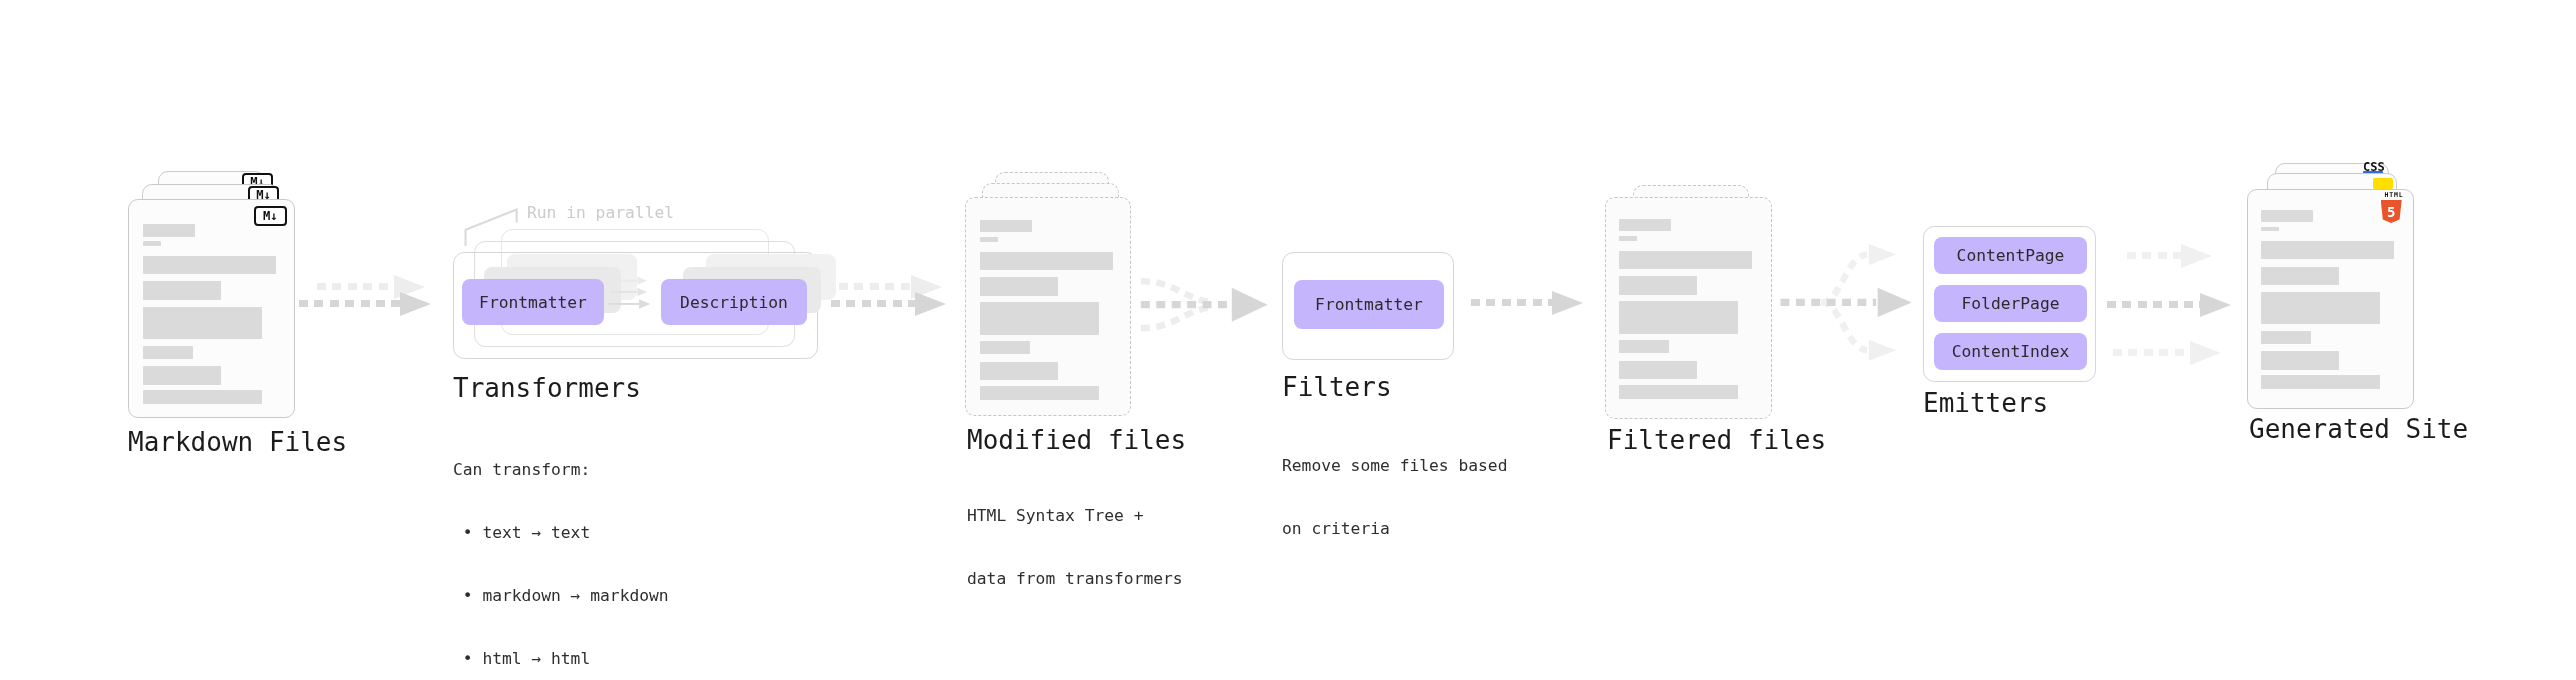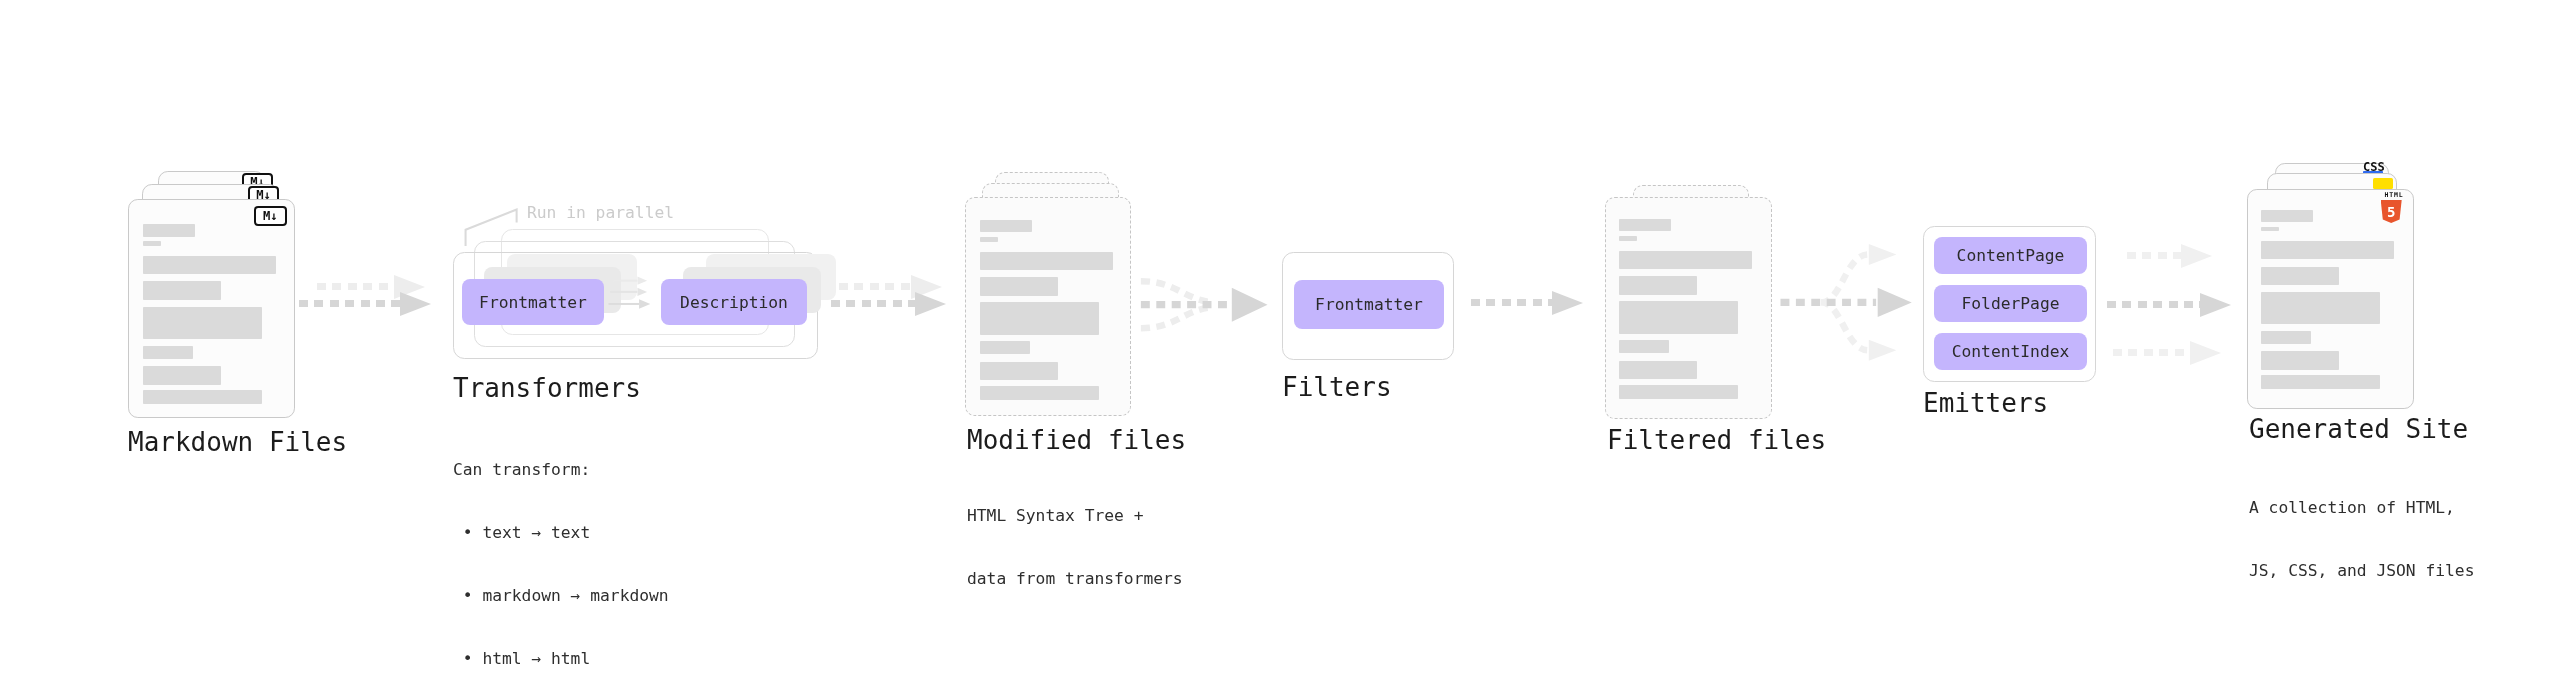--- a/index.html
+++ b/index.html
@@ -151,20 +151,24 @@
   <svg class="abs" style="left:1136px;top:268px;" width="138" height="75" viewBox="0 0 170 92">
     <path d="M6,16 C50,16 60,40 96,42" fill="none" stroke="#ededed" stroke-width="8" stroke-dasharray="11 8"></path>
     <path d="M6,74 C50,74 60,50 96,48" fill="none" stroke="#ededed" stroke-width="8" stroke-dasharray="11 8"></path>
     <line x1="6" y1="45" x2="116" y2="45" stroke="#d6d6d6" stroke-width="9" stroke-dasharray="11 8"></line>
     <polygon points="118,24 162,45 118,66" fill="#d6d6d6"></polygon>
   </svg>
 
   <div class="frame white" style="left:1282px;top:252px;width:172px;height:108px;"></div>
   <div class="chip" style="left:1294px;top:280px;width:150px;height:49px;">Frontmatter</div>
   <div class="h" style="left:1282px;top:374px;">Filters</div>
+  <div class="note" style="left:1282px;top:413px;">
+    <div>Remove some files based</div>
+    <div>on criteria</div>
+  </div>
 
   <div class="dash-arrow arrow-dark" style="left:1471px;top:299px;width:81px;"></div>
 
   <div class="doc dashed" style="left:1633px;top:185px;width:116px;height:81px;"></div>
   <div class="doc dashed" style="left:1605px;top:197px;width:167px;height:222px;">
     <div class="bars" style="padding:21px 0 0 13px;">
       <div class="bar b1"></div>
       <div class="bar b2"></div>
       <div class="bar b3"></div>
       <div class="bar b4"></div>
@@ -212,19 +216,15 @@
       <div class="bar b6"></div>
       <div class="bar b7"></div>
       <div class="bar b8"></div>
     </div>
   </div>
   <div class="html5-badge" style="left:2379px;top:192px;">
     <div class="html5-top">HTML</div>
     <div class="html5-shield">5</div>
   </div>
   <div class="h" style="left:2249px;top:416px;">Generated Site</div>
-  <div class="note" style="left:2249px;top:455px;">
-    <div>A collection of HTML,</div>
-    <div>JS, CSS, and JSON files</div>
-  </div>
 
 </div>
 
 
 </body></html>

